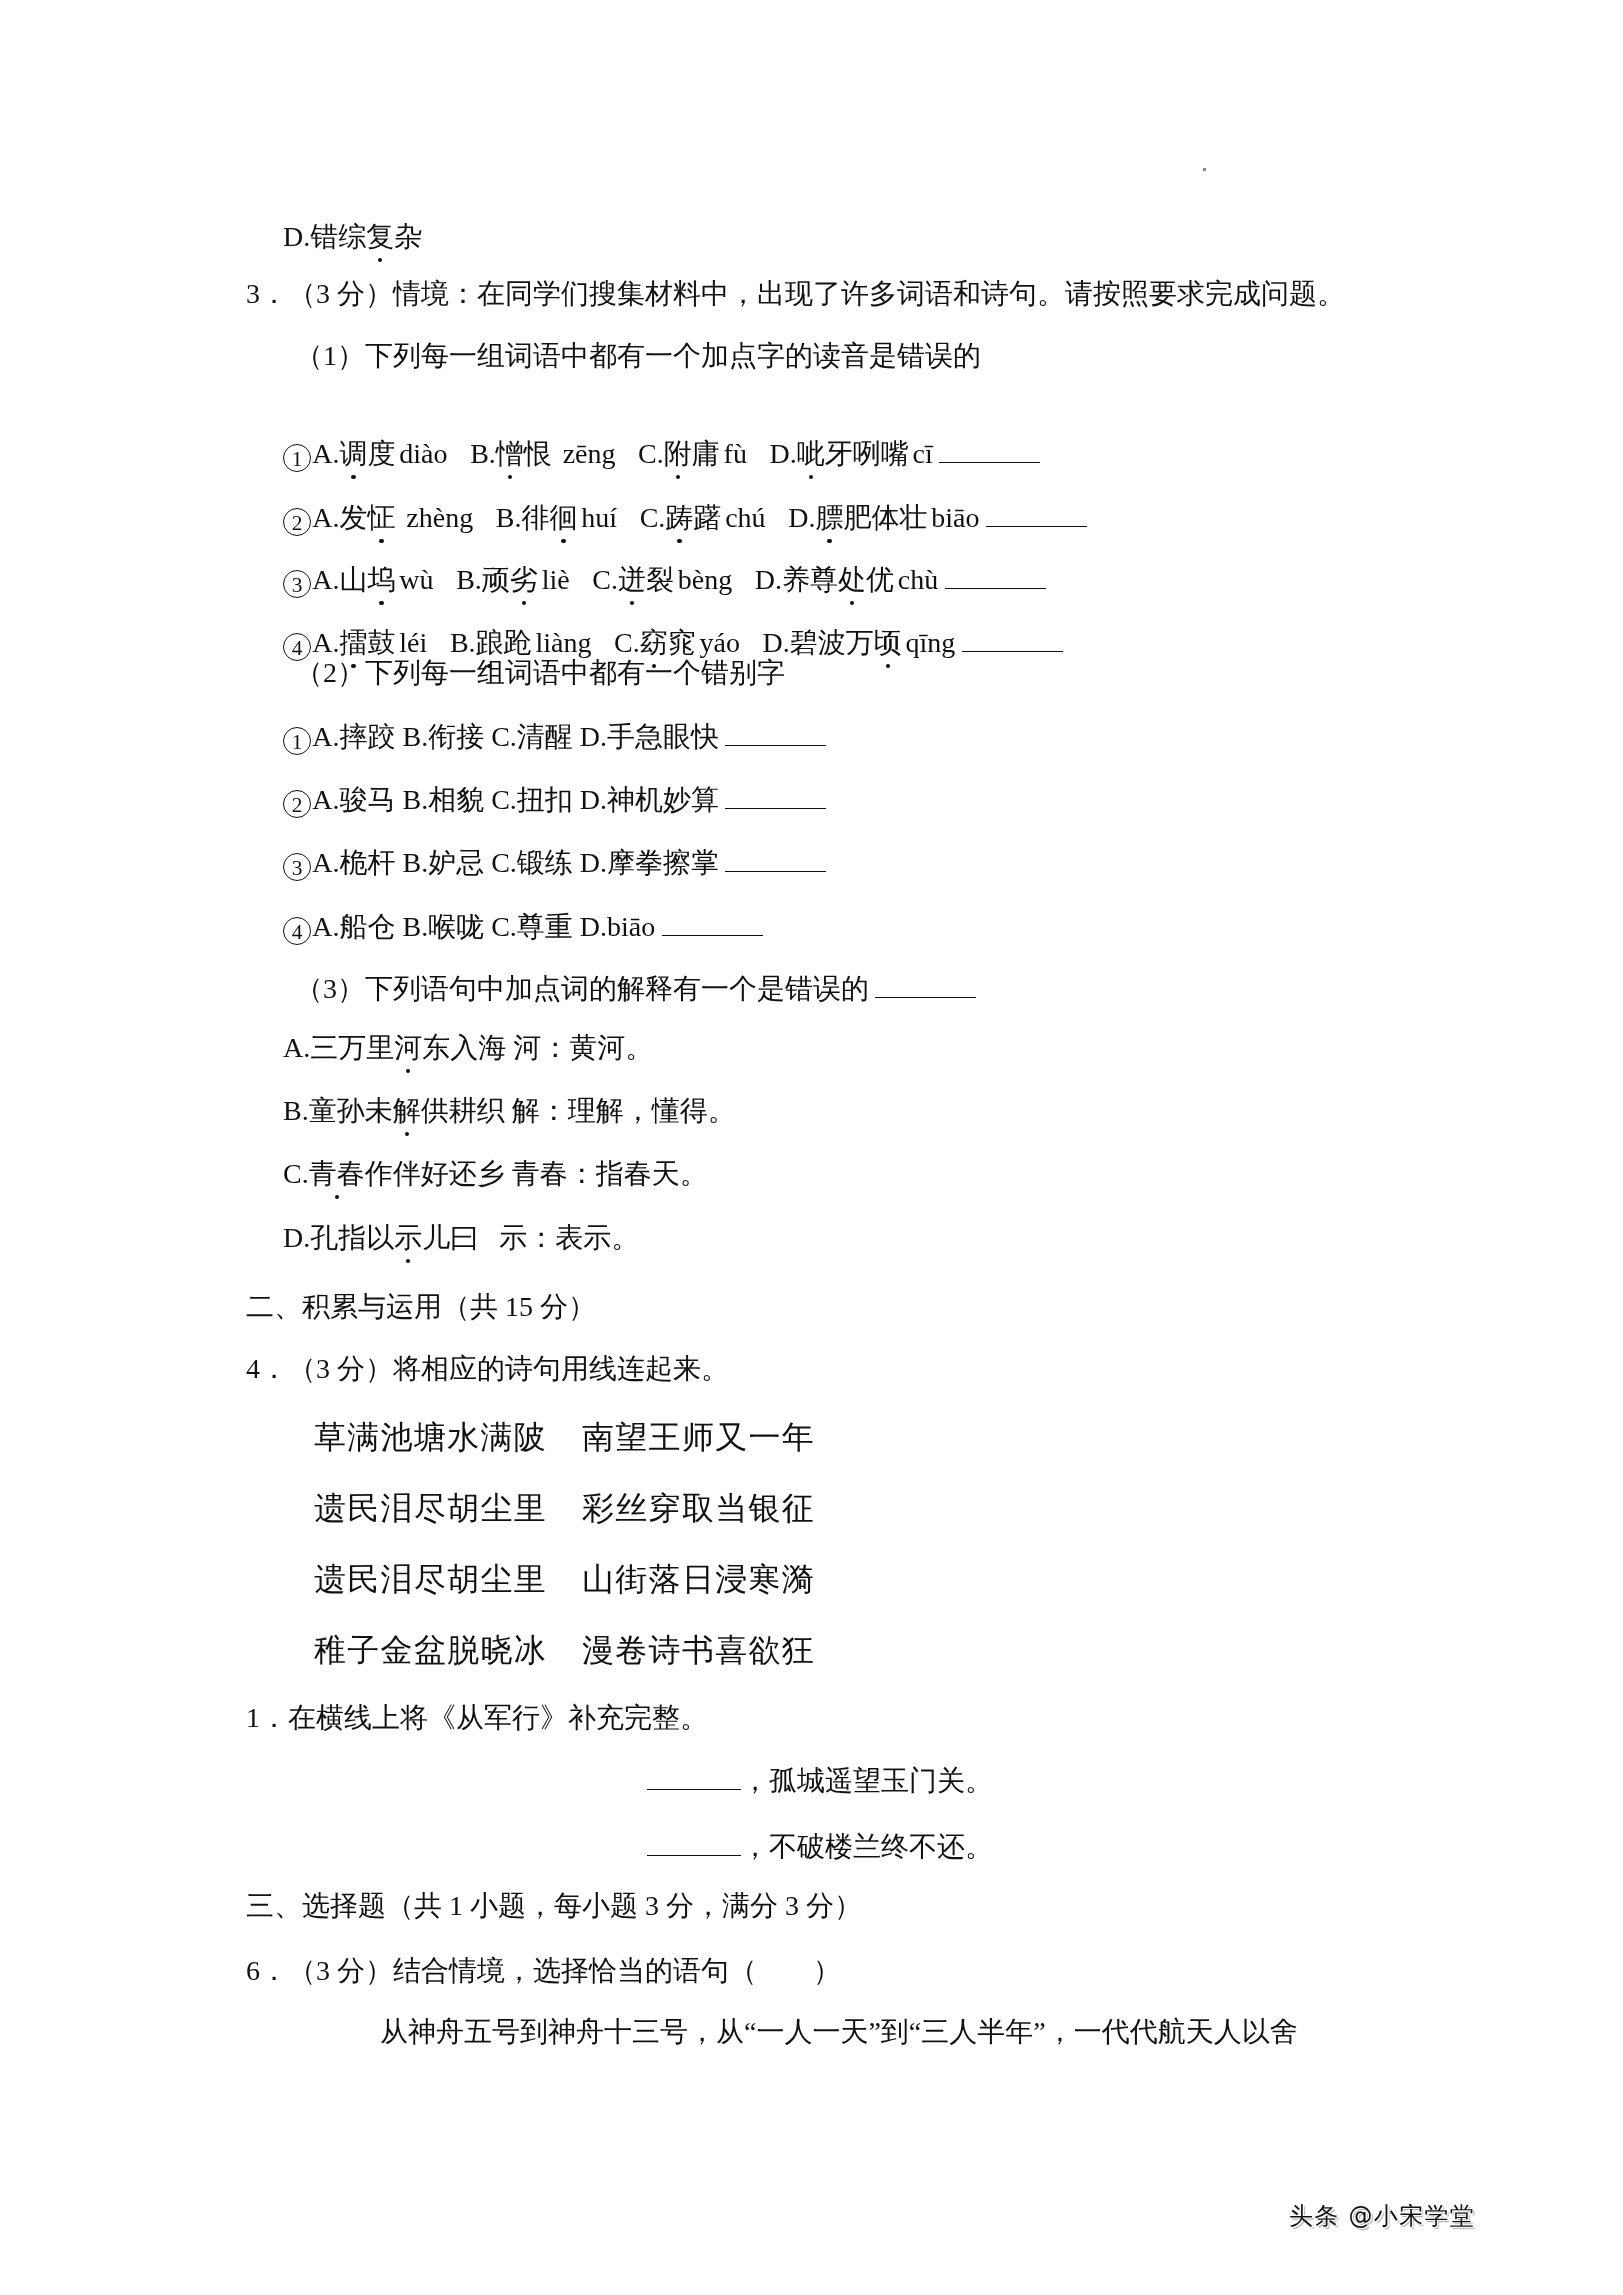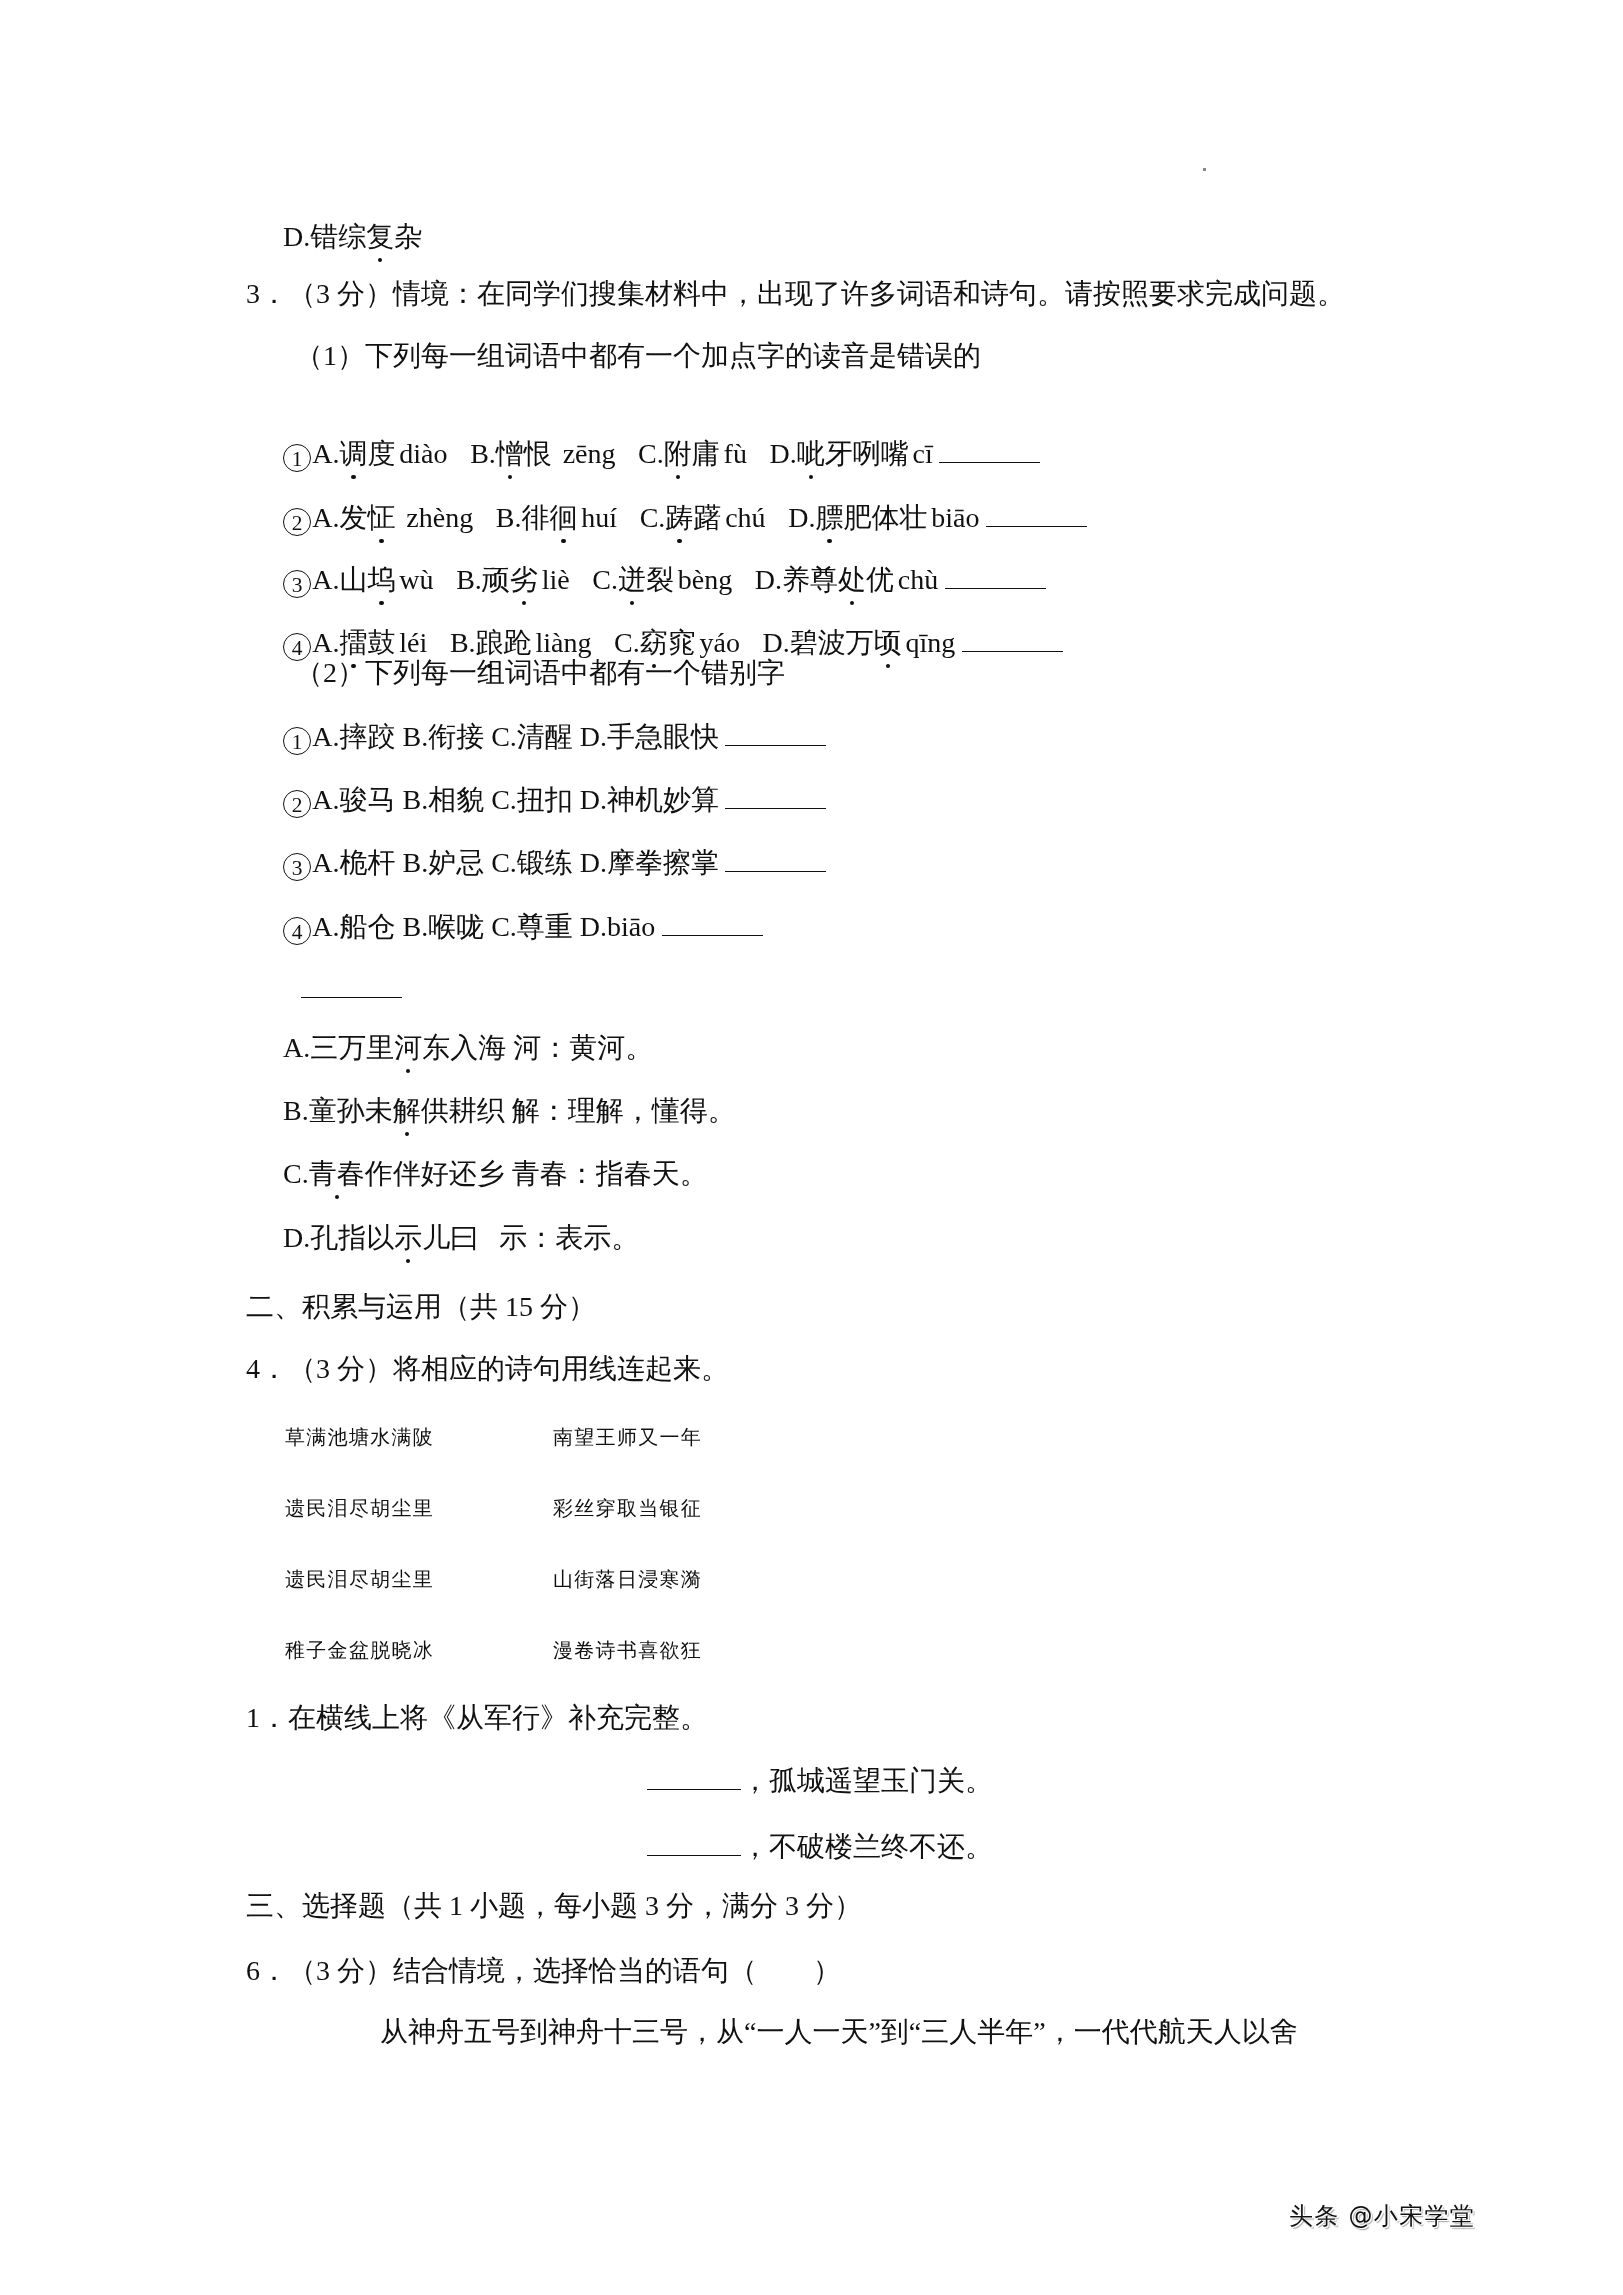--- a/index.html
+++ b/index.html
@@ -31,21 +31,21 @@
   .opt { margin-right: 22.6px; }
   .py { margin-left: 3.8px; }
   .mark {
     position: absolute; left: 1203px; top: 168px; width: 2.5px; height: 2.5px; background: #888;
   }
   .watermark {
     position: absolute; left: 1289px; top: 2200px; font-family: "DejaVu Sans", sans-serif;
     font-size: 24px; color: #111; letter-spacing: 1.3px;
     text-shadow: 1.3px 1.3px 0 #ffffff, -0.6px -0.6px 0 #ffffff, 1.9px 1.9px 1.3px #999999;
   }
-  .poem { position: absolute; font-size: 20px; letter-spacing: 1.3px; white-space: pre; transform: translateY(-19px); line-height: 38px; }
+  .poem { position: absolute; font-size: 32px; letter-spacing: 1.3px; white-space: pre; transform: translateY(-19px); line-height: 38px; margin-left: 29px; }
 </style>
 </head>
 <body>
 
 <div class="mark"></div>
 
 <div class="line" style="left:283px; top:237px;"><span>D.</span><span>错综</span><span class="dot">复</span><span>杂</span></div>
 
 <div class="line" style="left:246px; top:294px;">3．（3 分）情境：在同学们搜集材料中，出现了许多词语和诗句。请按照要求完成问题。</div>
 <div class="line" style="left:295px; top:356px;font-family:Liberation Serif, serif;">（1）下列每一组词语中都有一个加点字的读音是错误的</div>
@@ -61,21 +61,21 @@
 
 <div class="line" style="left:283px; top:605px;">
 <span class="circ">4</span><span class="opt"><span>A.</span><span class="dot">擂</span><span>鼓</span><span class="py">léi</span></span><span class="opt"><span>B.</span><span class="dot">踉</span><span>跄</span><span class="py">liàng</span></span><span class="opt"><span>C.</span><span class="dot">窈</span><span>窕</span><span class="py">yáo</span></span><span><span>D.</span><span>碧波万</span><span class="dot">顷</span><span class="py">qīng</span></span><span class="blank"></span></div>
 
 <div class="line" style="left:295px; top:673px;">（2）下列每一组词语中都有一个错别字</div>
 <div class="line" style="left:283px; top:737px;"><span class="circ">1</span><span>A.摔跤 B.衔接 C.清醒 D.手急眼快</span><span class="blank"></span></div>
 <div class="line" style="left:283px; top:800px;"><span class="circ">2</span><span>A.骏马 B.相貌 C.扭扣 D.神机妙算</span><span class="blank"></span></div>
 <div class="line" style="left:283px; top:863px;"><span class="circ">3</span><span>A.桅杆 B.妒忌 C.锻练 D.摩拳擦掌</span><span class="blank"></span></div>
 <div class="line" style="left:283px; top:927px;"><span class="circ">4</span><span>A.船仓 B.喉咙 C.尊重 D.biāo</span><span class="blank"></span></div>
 
-<div class="line" style="left:295px; top:989px;"><span class="blank"></span></div>
+<div class="line" style="left:295px; top:989px;"><span>（3）下列语句中加点词的解释有一个是错误的</span><span class="blank"></span></div>
 <div class="line" style="left:283px; top:1048px;"><span>A.</span><span>三万里</span><span class="dot">河</span><span>东入海</span><span> 河：黄河。</span></div>
 <div class="line" style="left:283px; top:1111px;"><span>B.</span><span>童孙未</span><span class="dot">解</span><span>供耕织</span><span> 解：理解，懂得。</span></div>
 <div class="line" style="left:283px; top:1174px;"><span>C.</span><span class="dot" style="letter-spacing:0">青春</span><span>作伴好还乡</span><span> 青春：指春天。</span></div>
 <div class="line" style="left:283px; top:1238px;"><span>D.</span><span>孔指以</span><span class="dot">示</span><span>儿曰</span><span>   示：表示。</span></div>
 
 <div class="line bold" style="left:246px; top:1307px;">二、积累与运用（共 15 分）</div>
 <div class="line" style="left:246px; top:1369px;">4．（3 分）将相应的诗句用线连起来。</div>
 
 <div class="poem" style="left:285px; top:1437px;">草满池塘水满陂</div>
 <div class="poem" style="left:553px; top:1437px;">南望王师又一年</div>

